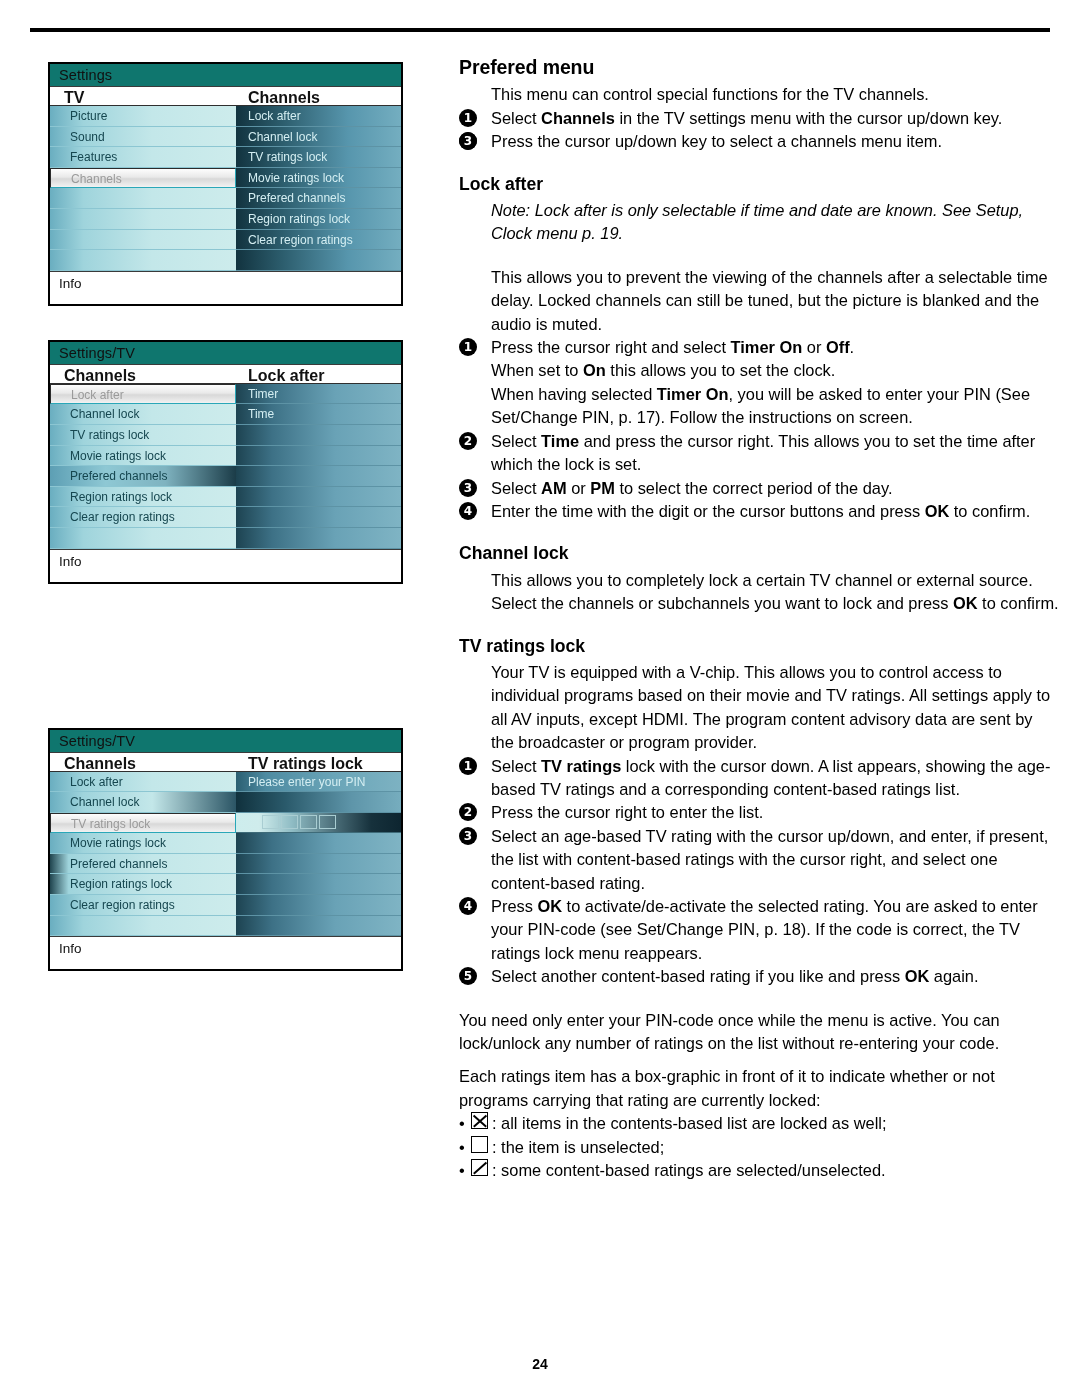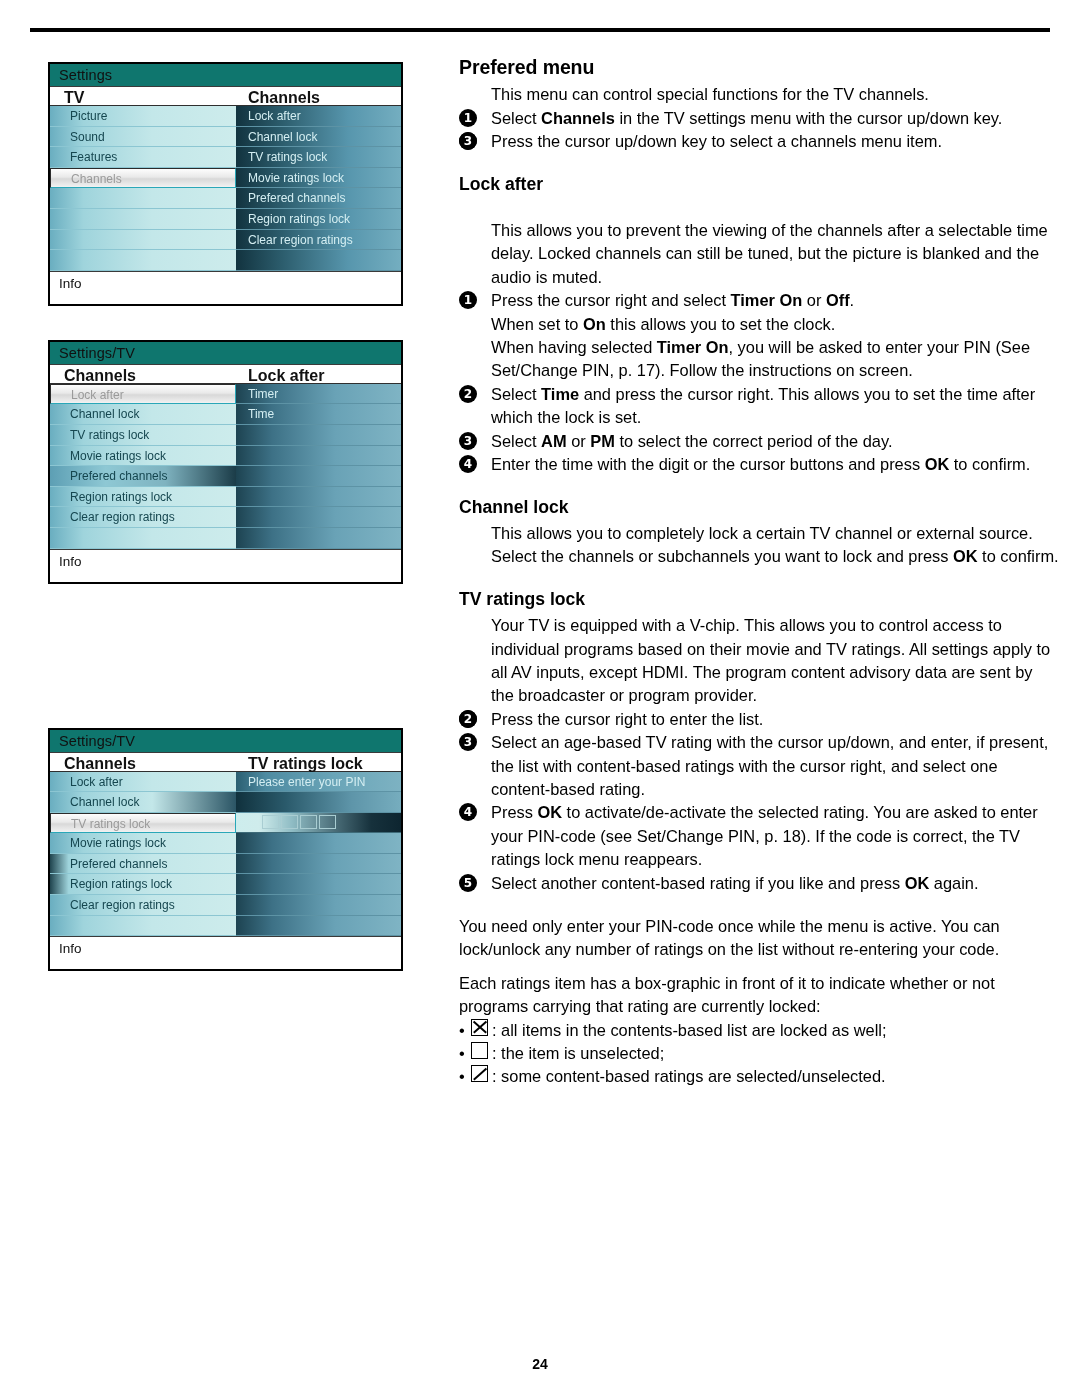--- a/index.html
+++ b/index.html
@@ -382,20 +382,21 @@
   </div>
   <div class="step">
     <span class="num">2</span>
   </div>
   <div class="step">
     <span class="num">3</span>
     <span>Press the cursor up/down key to select a channels menu item.</span>
   </div>
 
   <h3 class="sub-head">Lock after</h3>
+  <p class="note">Note: Lock after is only selectable if time and date are known. See Setup, Clock menu p. 19.</p>
   <div class="spacer-m"></div>
   <p class="para">This allows you to prevent the viewing of the channels after a selectable time delay. Locked channels can still be tuned, but the picture is blanked and the audio is muted.</p>
 
   <div class="step">
     <span class="num">1</span>
     <span>Press the cursor right and select <b>Timer On</b> or <b>Off</b>.<br>When set to <b>On</b> this allows you to set the clock.<br>When having selected <b>Timer On</b>, you will be asked to enter your PIN (See Set/Change PIN, p. 17). Follow the instructions on screen.</span>
   </div>
   <div class="step">
     <span class="num">2</span>
     <span>Select <b>Time</b> and press the cursor right. This allows you to set the time after which the lock is set.</span>
@@ -410,20 +411,21 @@
   </div>
 
   <h3 class="sub-head">Channel lock</h3>
   <p class="para">This allows you to completely lock a certain TV channel or external source. Select the channels or subchannels you want to lock and press <b>OK</b> to confirm.</p>
 
   <h3 class="sub-head">TV ratings lock</h3>
   <p class="para">Your TV is equipped with a V-chip. This allows you to control access to individual programs based on their movie and TV ratings. All settings apply to all AV inputs, except HDMI. The program content advisory data are sent by the broadcaster or program provider.</p>
 
   <div class="step">
     <span class="num">1</span>
+    <span>Select <b>TV ratings</b> lock with the cursor down. A list appears, showing the age-based TV ratings and a corresponding content-based ratings list.</span>
   </div>
   <div class="step">
     <span class="num">2</span>
     <span>Press the cursor right to enter the list.</span>
   </div>
   <div class="step">
     <span class="num">3</span>
     <span>Select an age-based TV rating with the cursor up/down, and enter, if present, the list with content-based ratings with the cursor right, and select one content-based rating.</span>
   </div>
   <div class="step">

